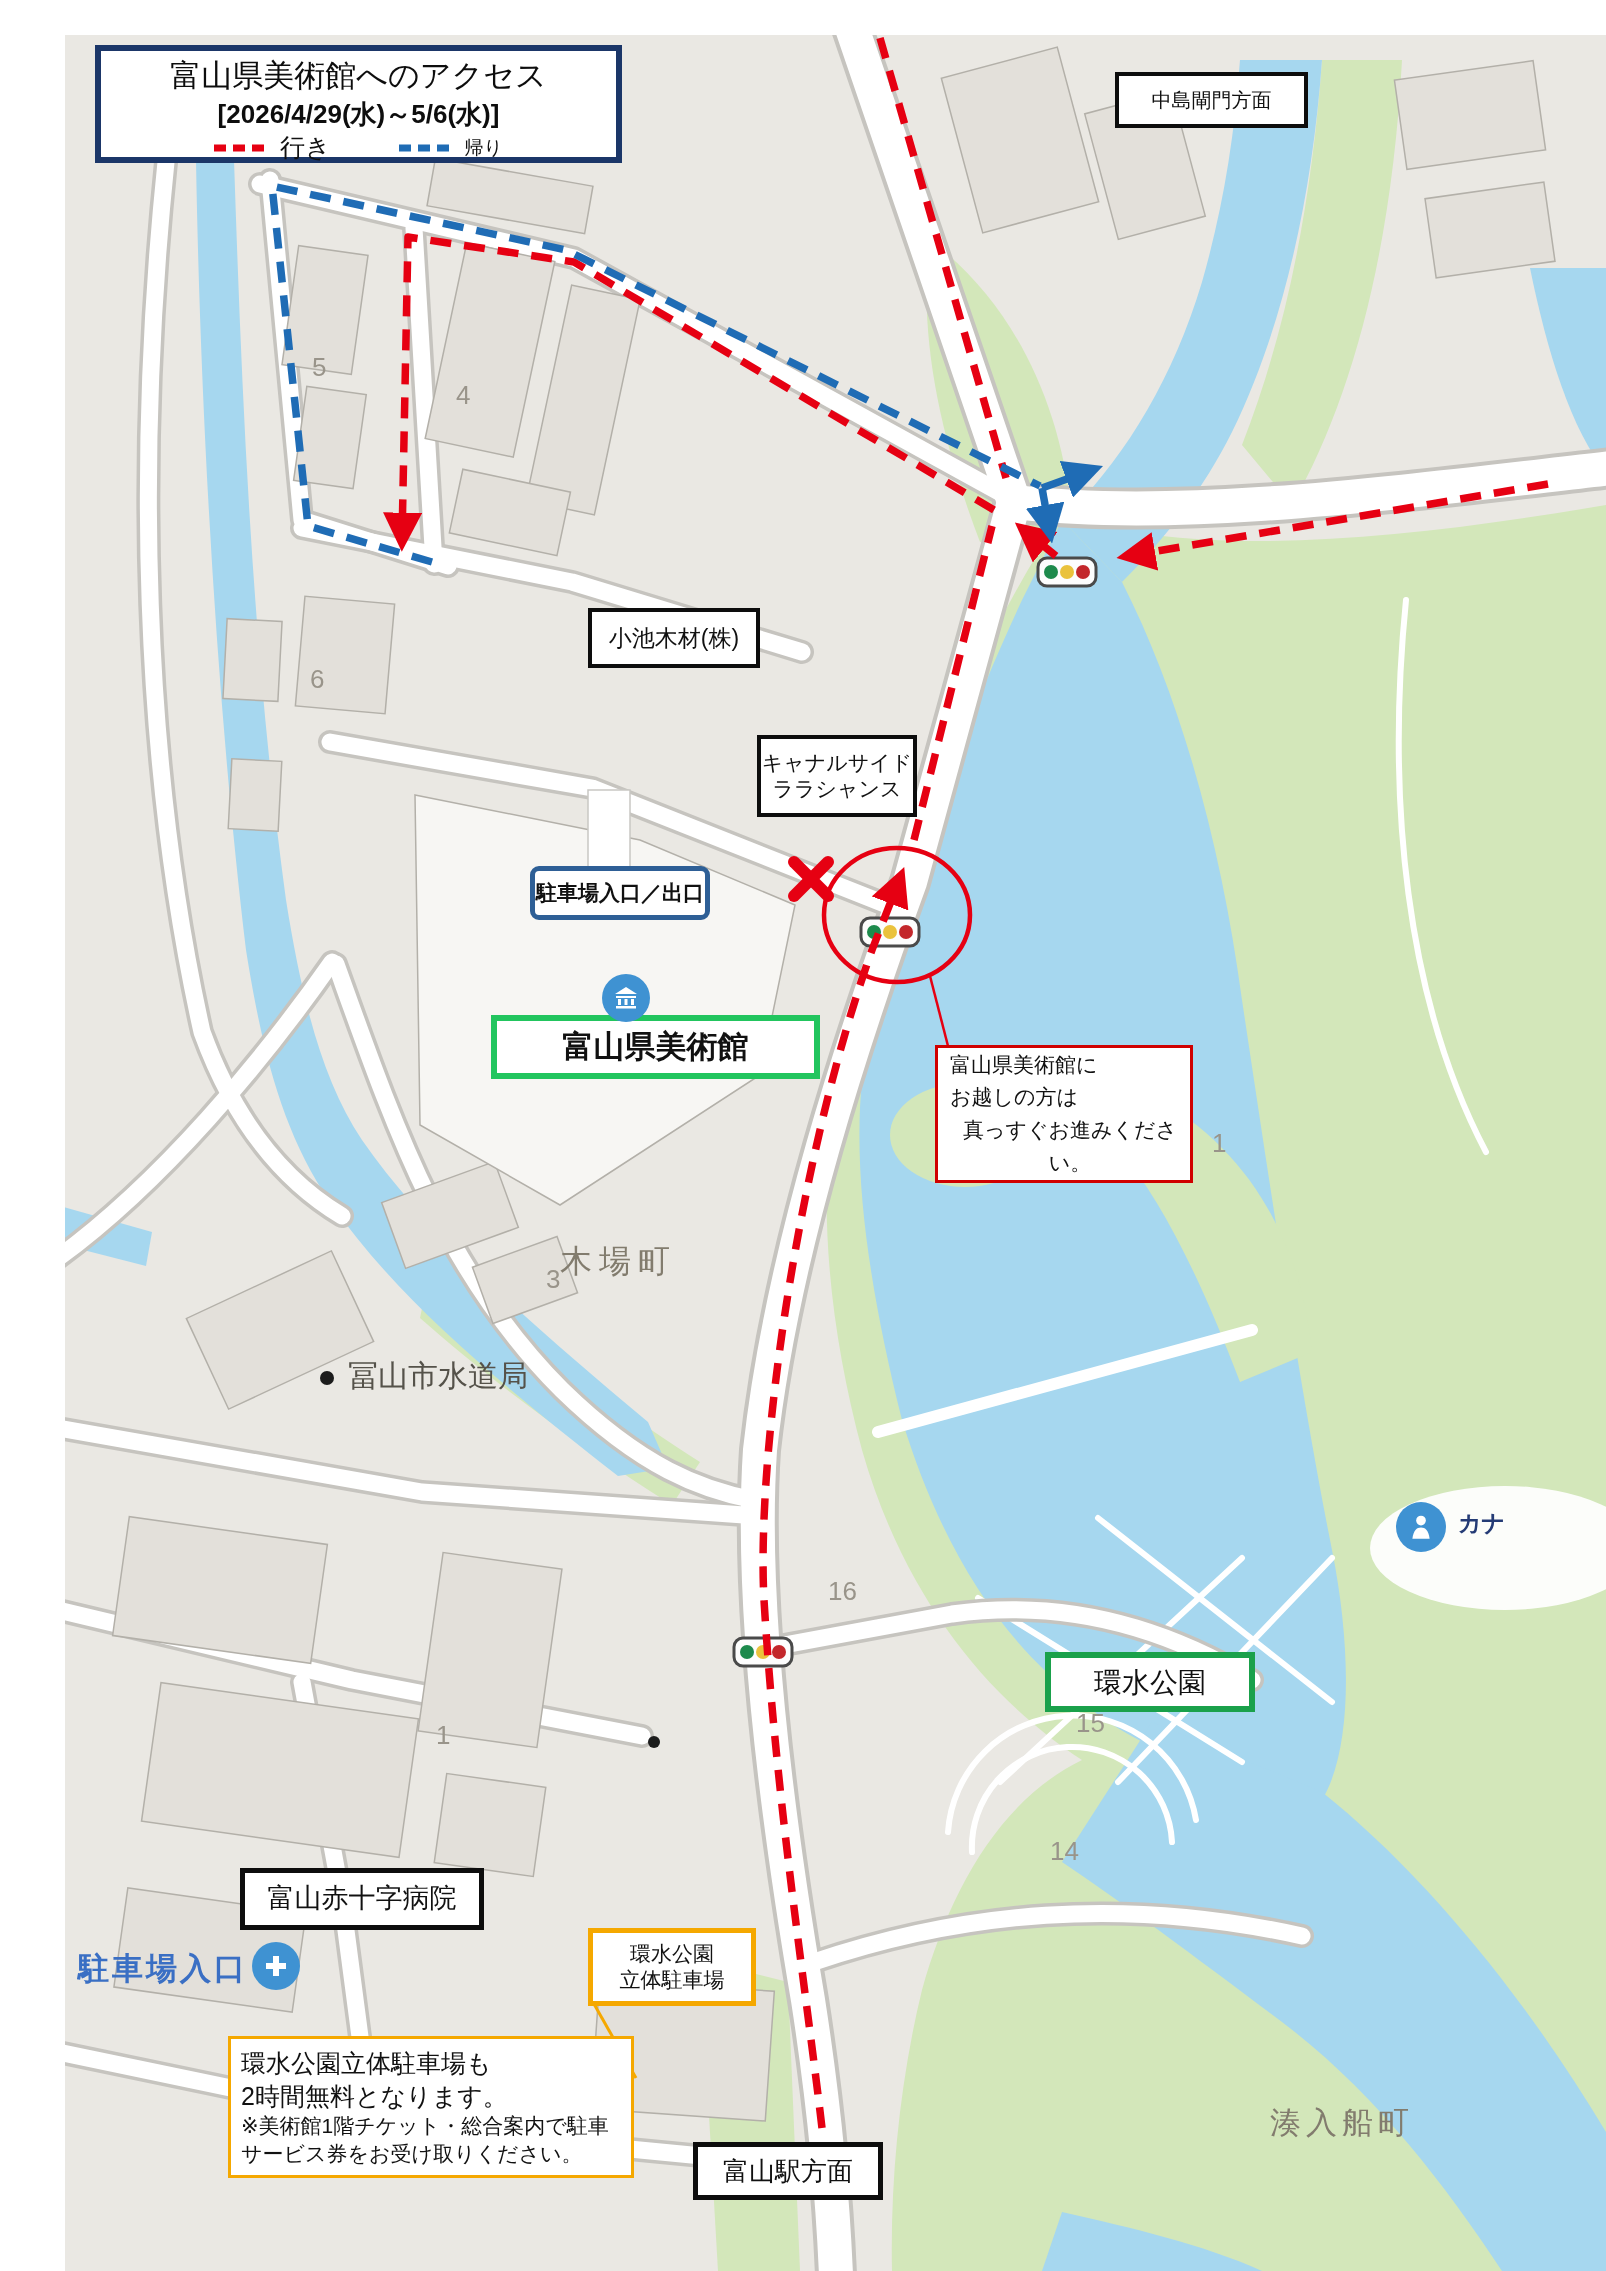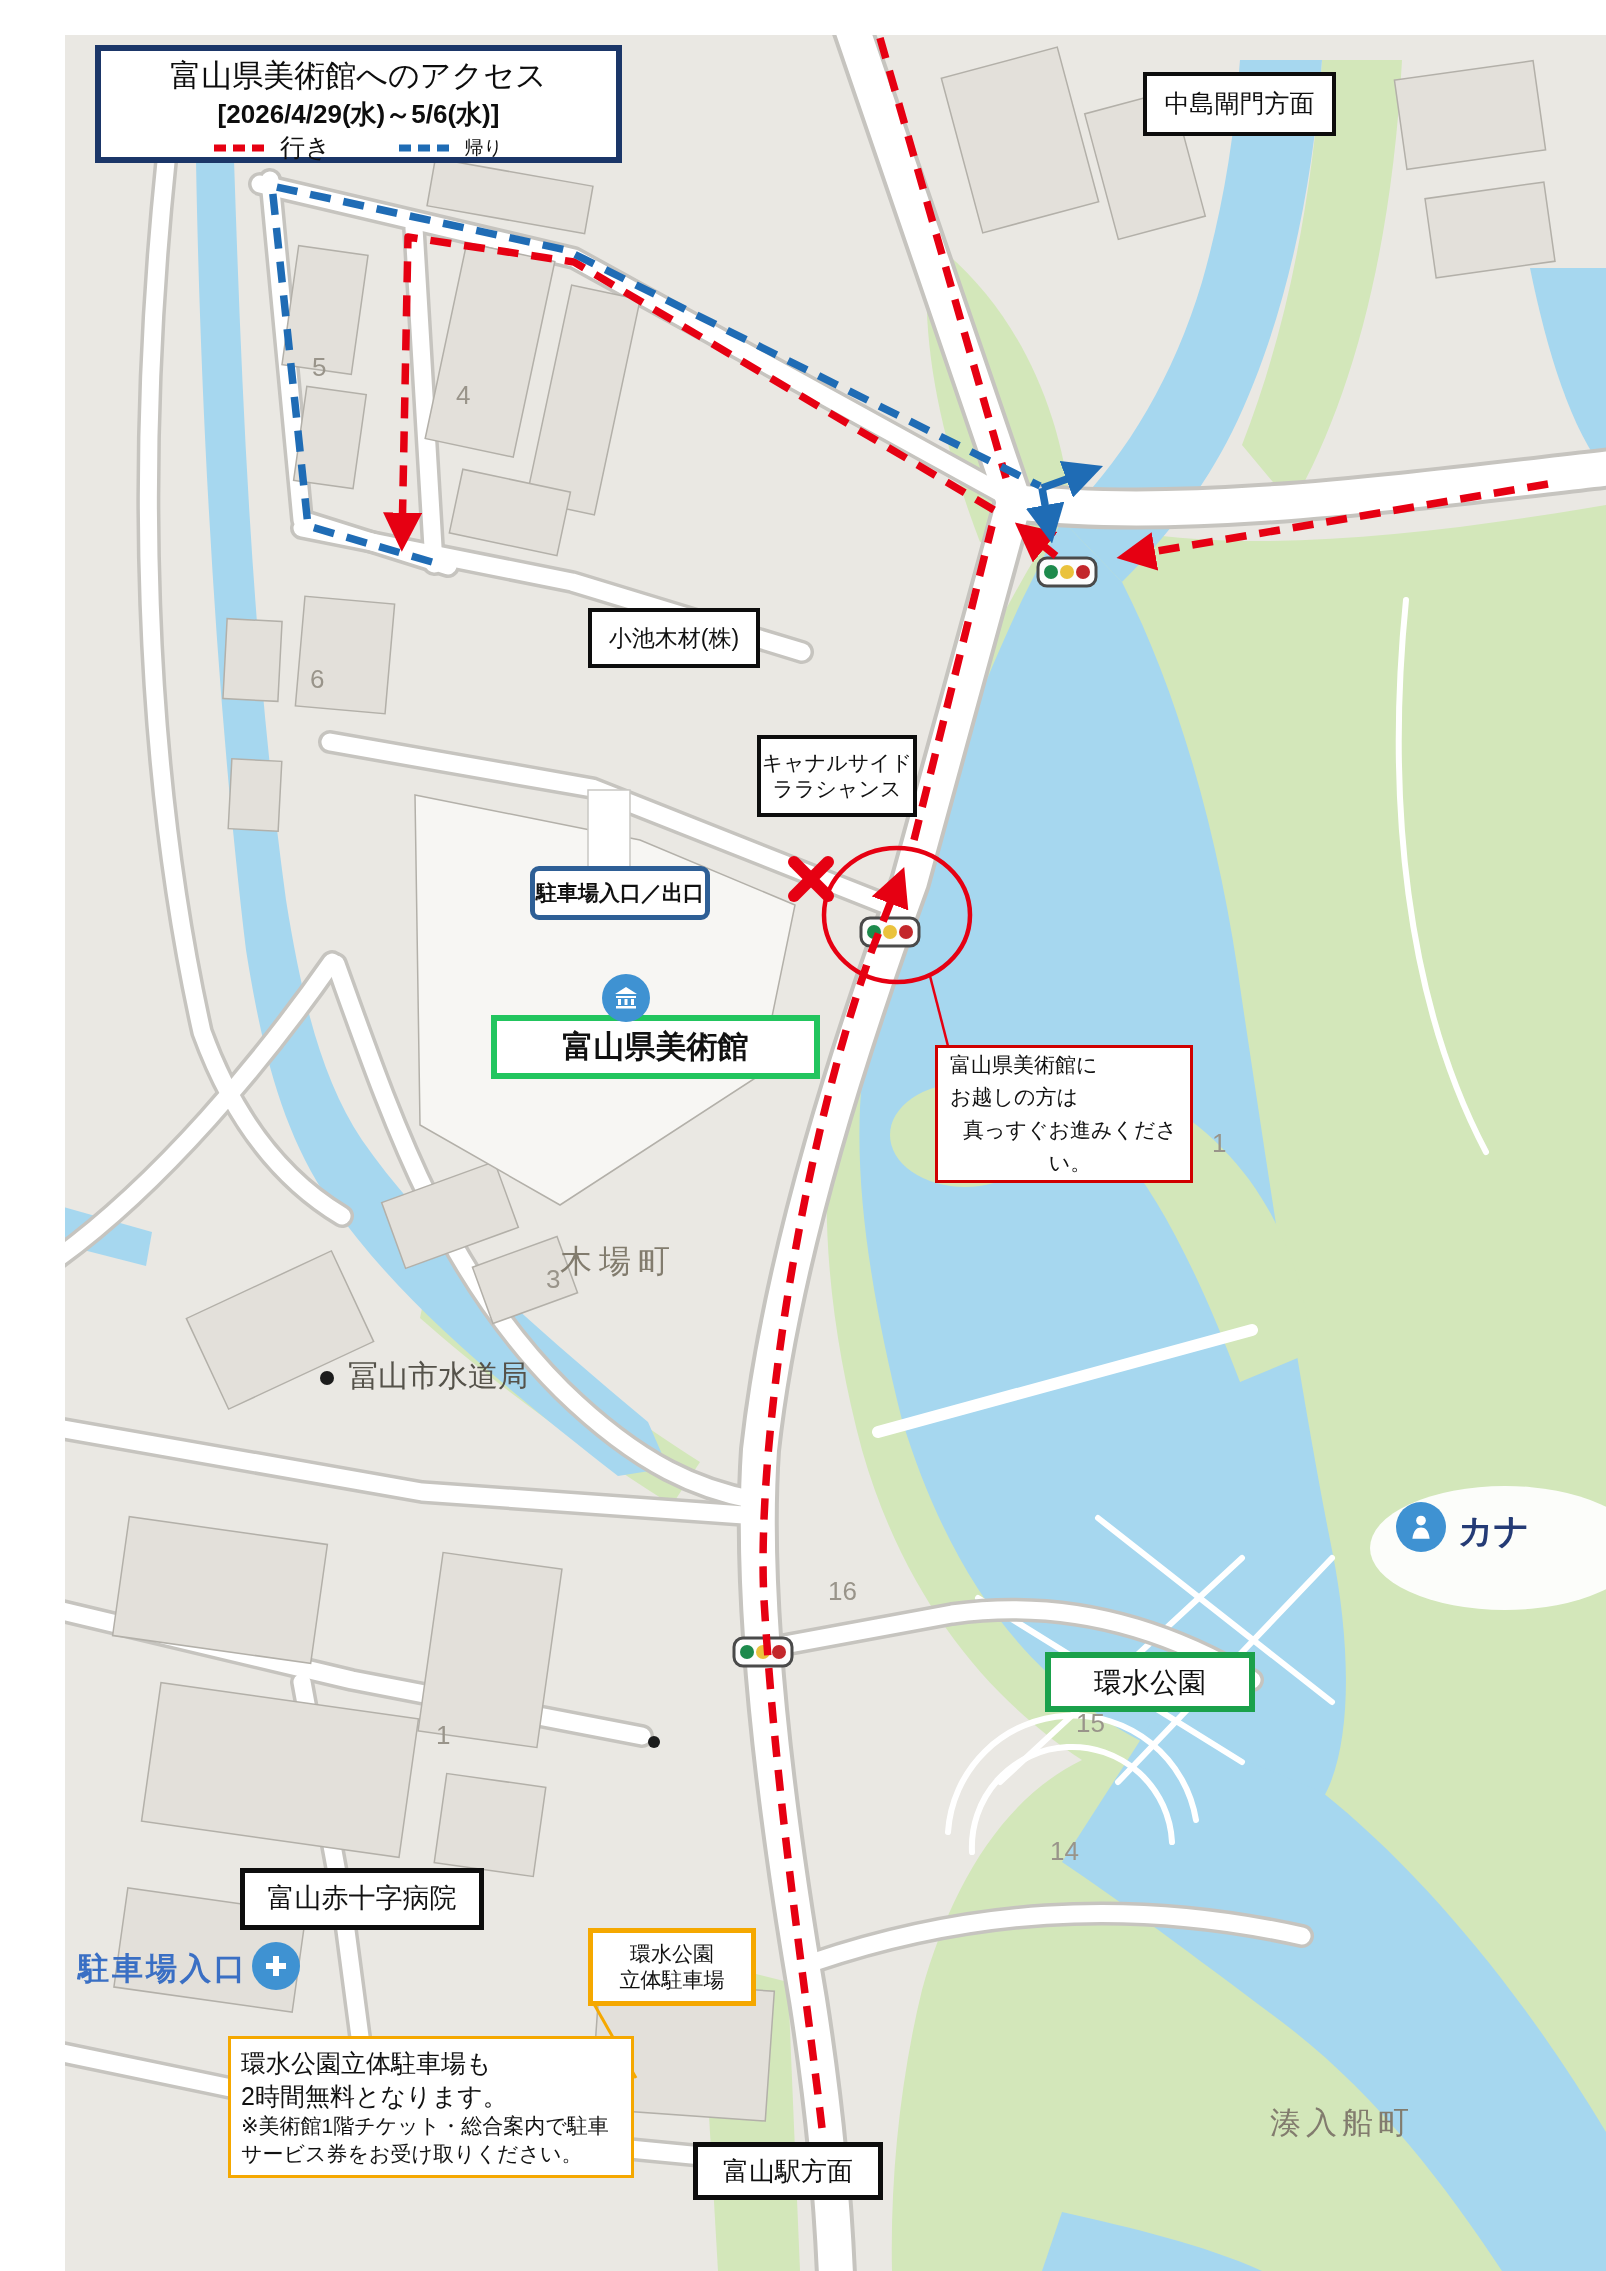--- a/index.html
+++ b/index.html
@@ -203,21 +203,21 @@
         </svg>
       <span style="font-size:25px;">行き</span>
       <span style="width:40px;"></span>
       <svg width="52" height="10">
           <line x1="0" y1="5" x2="52" y2="5" stroke="#1f6cb5" stroke-width="7" stroke-dasharray="12 7"></line>
         </svg>
       <span style="font-size:19px;">帰り</span>
     </div>
   </div>
 
-  <div class="box bk" style="left:1143px;top:72px;width:193px;height:64px;font-size:25px;">
+  <div class="box bk" style="left:1115px;top:72px;width:193px;height:56px;font-size:20px;">
     <span>中島閘門方面</span>
   </div>
 
   <div class="box bk" style="left:588px;top:608px;width:172px;height:60px;font-size:23px;">
     <span>小池木材(株)</span>
   </div>
 
   <div class="box bk" style="left:757px;top:735px;width:160px;height:82px;font-size:21px;">
     <span>キャナルサイド</span>
     <span>ララシャンス</span>
@@ -275,21 +275,21 @@
         <path d="M10,3 h6 v7 h7 v6 h-7 v7 h-6 v-7 h-7 v-6 h7 Z" fill="#fff"></path>
       </svg>
   </div>
 
   <div class="poi" style="left:1396px;top:1502px;width:50px;height:50px;">
     <svg width="28" height="26" viewBox="0 0 26 24">
         <circle cx="13" cy="6" r="4.5" fill="#fff"></circle>
         <path d="M5,23 C6,15 9,12.5 13,12.5 C17,12.5 20,15 21,23 Z" fill="#fff"></path>
       </svg>
   </div>
-  <div class="maplabel" style="left:1458px;top:1508px;font-size:35px;color:#243b75;font-weight:bold;">カナ</div>
+  <div class="maplabel" style="left:1458px;top:1508px;font-size:23px;color:#243b75;font-weight:bold;">カナ</div>
 
   <div class="poi" style="left:602px;top:974px;width:48px;height:48px;">
     <svg width="26" height="24" viewBox="0 0 26 24">
         <path d="M2,8 L13,1 L24,8 Z M3,10 h20 v2 h-20 Z M5,13 h3 v6 h-3 Z M11.5,13 h3 v6 h-3 Z M18,13 h3 v6 h-3 Z M3,20 h20 v2.5 h-20 Z" fill="#fff"></path>
       </svg>
   </div>
 
   <div class="num" style="left:312px;top:352px;">5</div>
   <div class="num" style="left:456px;top:380px;">4</div>
   <div class="num" style="left:310px;top:664px;">6</div>

